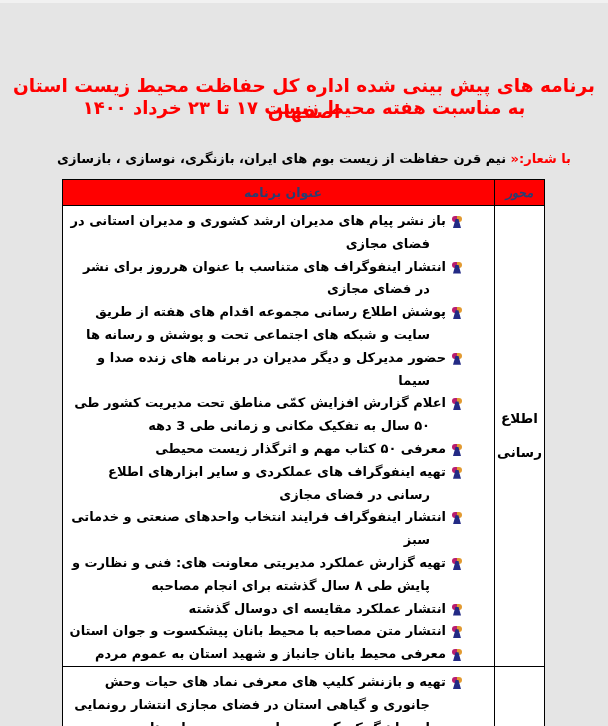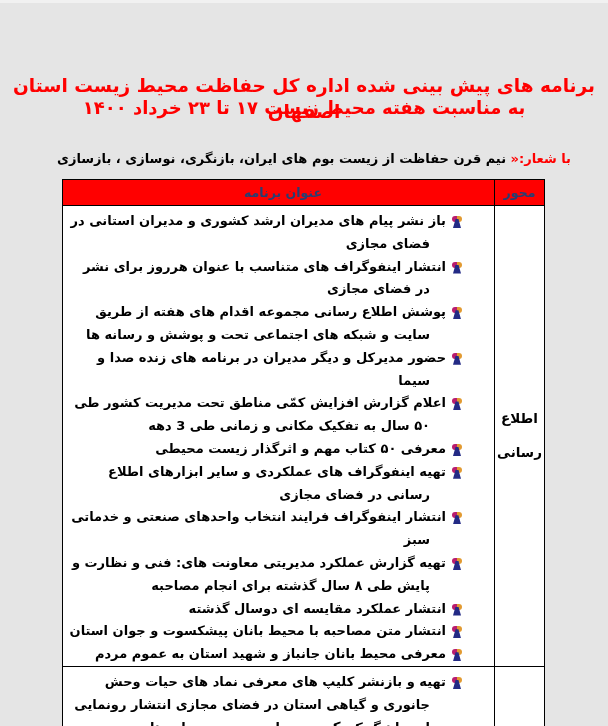--- a/index.html
+++ b/index.html
@@ -54,20 +54,21 @@
     background:#ff0000;
     height:25px;
   }
   .hdr-axis {
     width:49px;
     border-left:1.5px solid #000000;
     display:flex; align-items:center; justify-content:center;
     color:#263f73;
     font-weight:bold;
     font-size:12.5px;
+    font-style:italic;
   }
   .hdr-program {
     flex:1;
     display:flex; align-items:center; justify-content:center;
     color:#263f73;
     font-weight:bold;
     font-size:12.5px;
     margin-left:9px;
   }
   .section {

